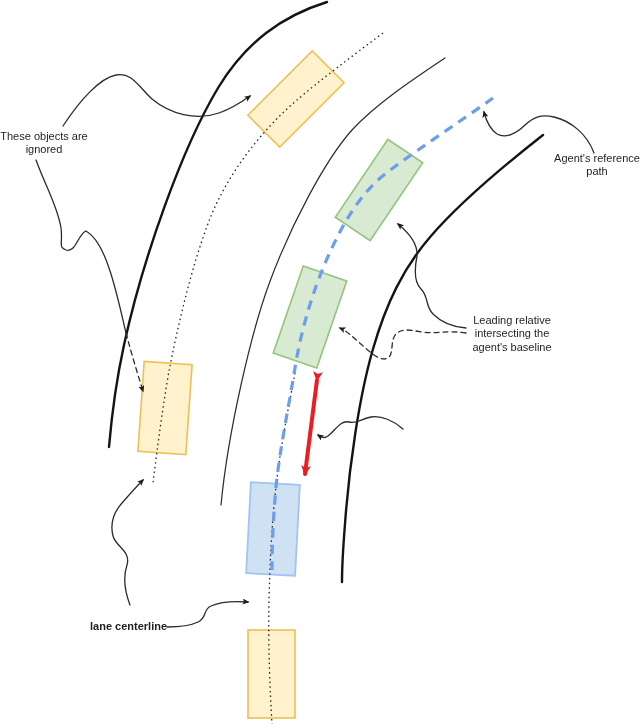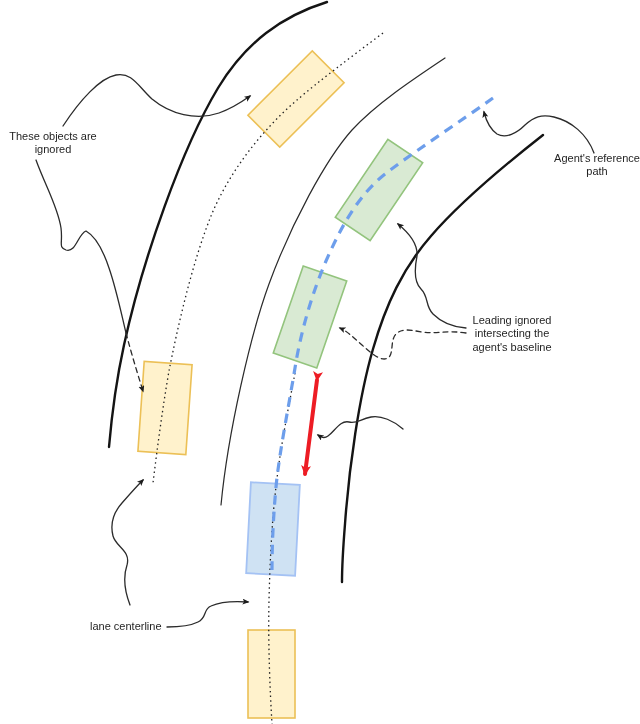--- a/index.html
+++ b/index.html
@@ -2,25 +2,25 @@
 <html><head>
 <meta charset="utf-8">
 <style>
   html,body{margin:0;padding:0;background:#ffffff;}
   .stage{position:relative;width:640px;height:724px;background:#ffffff;overflow:hidden;
          font-family:"Liberation Sans", sans-serif;}
   .stage svg{position:absolute;left:0;top:0;}
   .lbl{position:absolute;font-size:11px;line-height:1.22;color:#1f1f1f;
        white-space:pre-line;text-align:center;}
   .lbl.nowrap{white-space:nowrap;text-align:left;}
-  #lbl-ignored{left:0px;top:130px;width:88px;padding-left:9px;}
+  #lbl-ignored{left:0px;top:130px;width:88px;}
   #lbl-refpath{left:551px;top:152px;width:92px;}
   #lbl-leading{left:464px;top:314px;width:96px;}
   #lbl-reldist{left:404px;top:425px;}
-  #lbl-centerline{left:90px;top:620px;}
+  #lbl-centerline{left:90px;top:620px;font-weight:bold;}
 
   
   .road      {fill:none;stroke:#141414;stroke-width:2.4;stroke-linecap:round;}
   .divider   {fill:none;stroke:#2b2b2b;stroke-width:1.2;stroke-linecap:round;}
   .dotted    {fill:none;stroke:#222222;stroke-width:1.3;stroke-dasharray:1.5 3.2;}
   .refpath   {fill:none;stroke:#6d9eeb;stroke-width:3.2;stroke-dasharray:9.5 7;}
   .leader    {fill:none;stroke:#2b2b2b;stroke-width:1.3;stroke-linecap:round;}
   .leader.dash{stroke-dasharray:5 4;}
   .veh-ignored{fill:#fff2cc;stroke:#ecc056;stroke-width:1.6;}
   .veh-lead   {fill:#d9ead3;stroke:#93c47d;stroke-width:1.6;}
@@ -67,17 +67,17 @@
     <path class="leader" d="M594,153 C587,134 571,121 554,117 C541,114 534,117 525,125 C517,133 506,139 497,134 C490,129 486,120 484,112" marker-end="url(#ah-black)"></path>
     <path class="leader" d="M466,328 C452,327 441,322 433,314 C425,306 429,297 421,289 C413,281 415,266 417,256 C418,244 409,233 398,224" marker-end="url(#ah-black)"></path>
     <path class="leader dash" d="M466,333 C448,330 436,334 422,332 C410,330 402,328 396,334 C390,340 394,354 388,358 C381,362 371,353 362,345 C354,338 347,331 340,328" marker-end="url(#ah-black)"></path>
     <path class="leader" d="M403,429 C394,421 381,415 371,417 C360,419 357,424 349,422 C340,420 335,431 328,436 C324,439 321,437 318,435" marker-end="url(#ah-black)"></path>
   </svg>
 
   <div class="lbl" id="lbl-ignored">These objects are
 ignored</div>
   <div class="lbl" id="lbl-refpath">Agent's reference
 path</div>
-  <div class="lbl" id="lbl-leading">Leading ignored
+  <div class="lbl" id="lbl-leading">Leading relative
 intersecting the
 agent's baseline</div>
   <div class="lbl nowrap" id="lbl-centerline">lane centerline</div>
 </div>
 
 </body></html>

